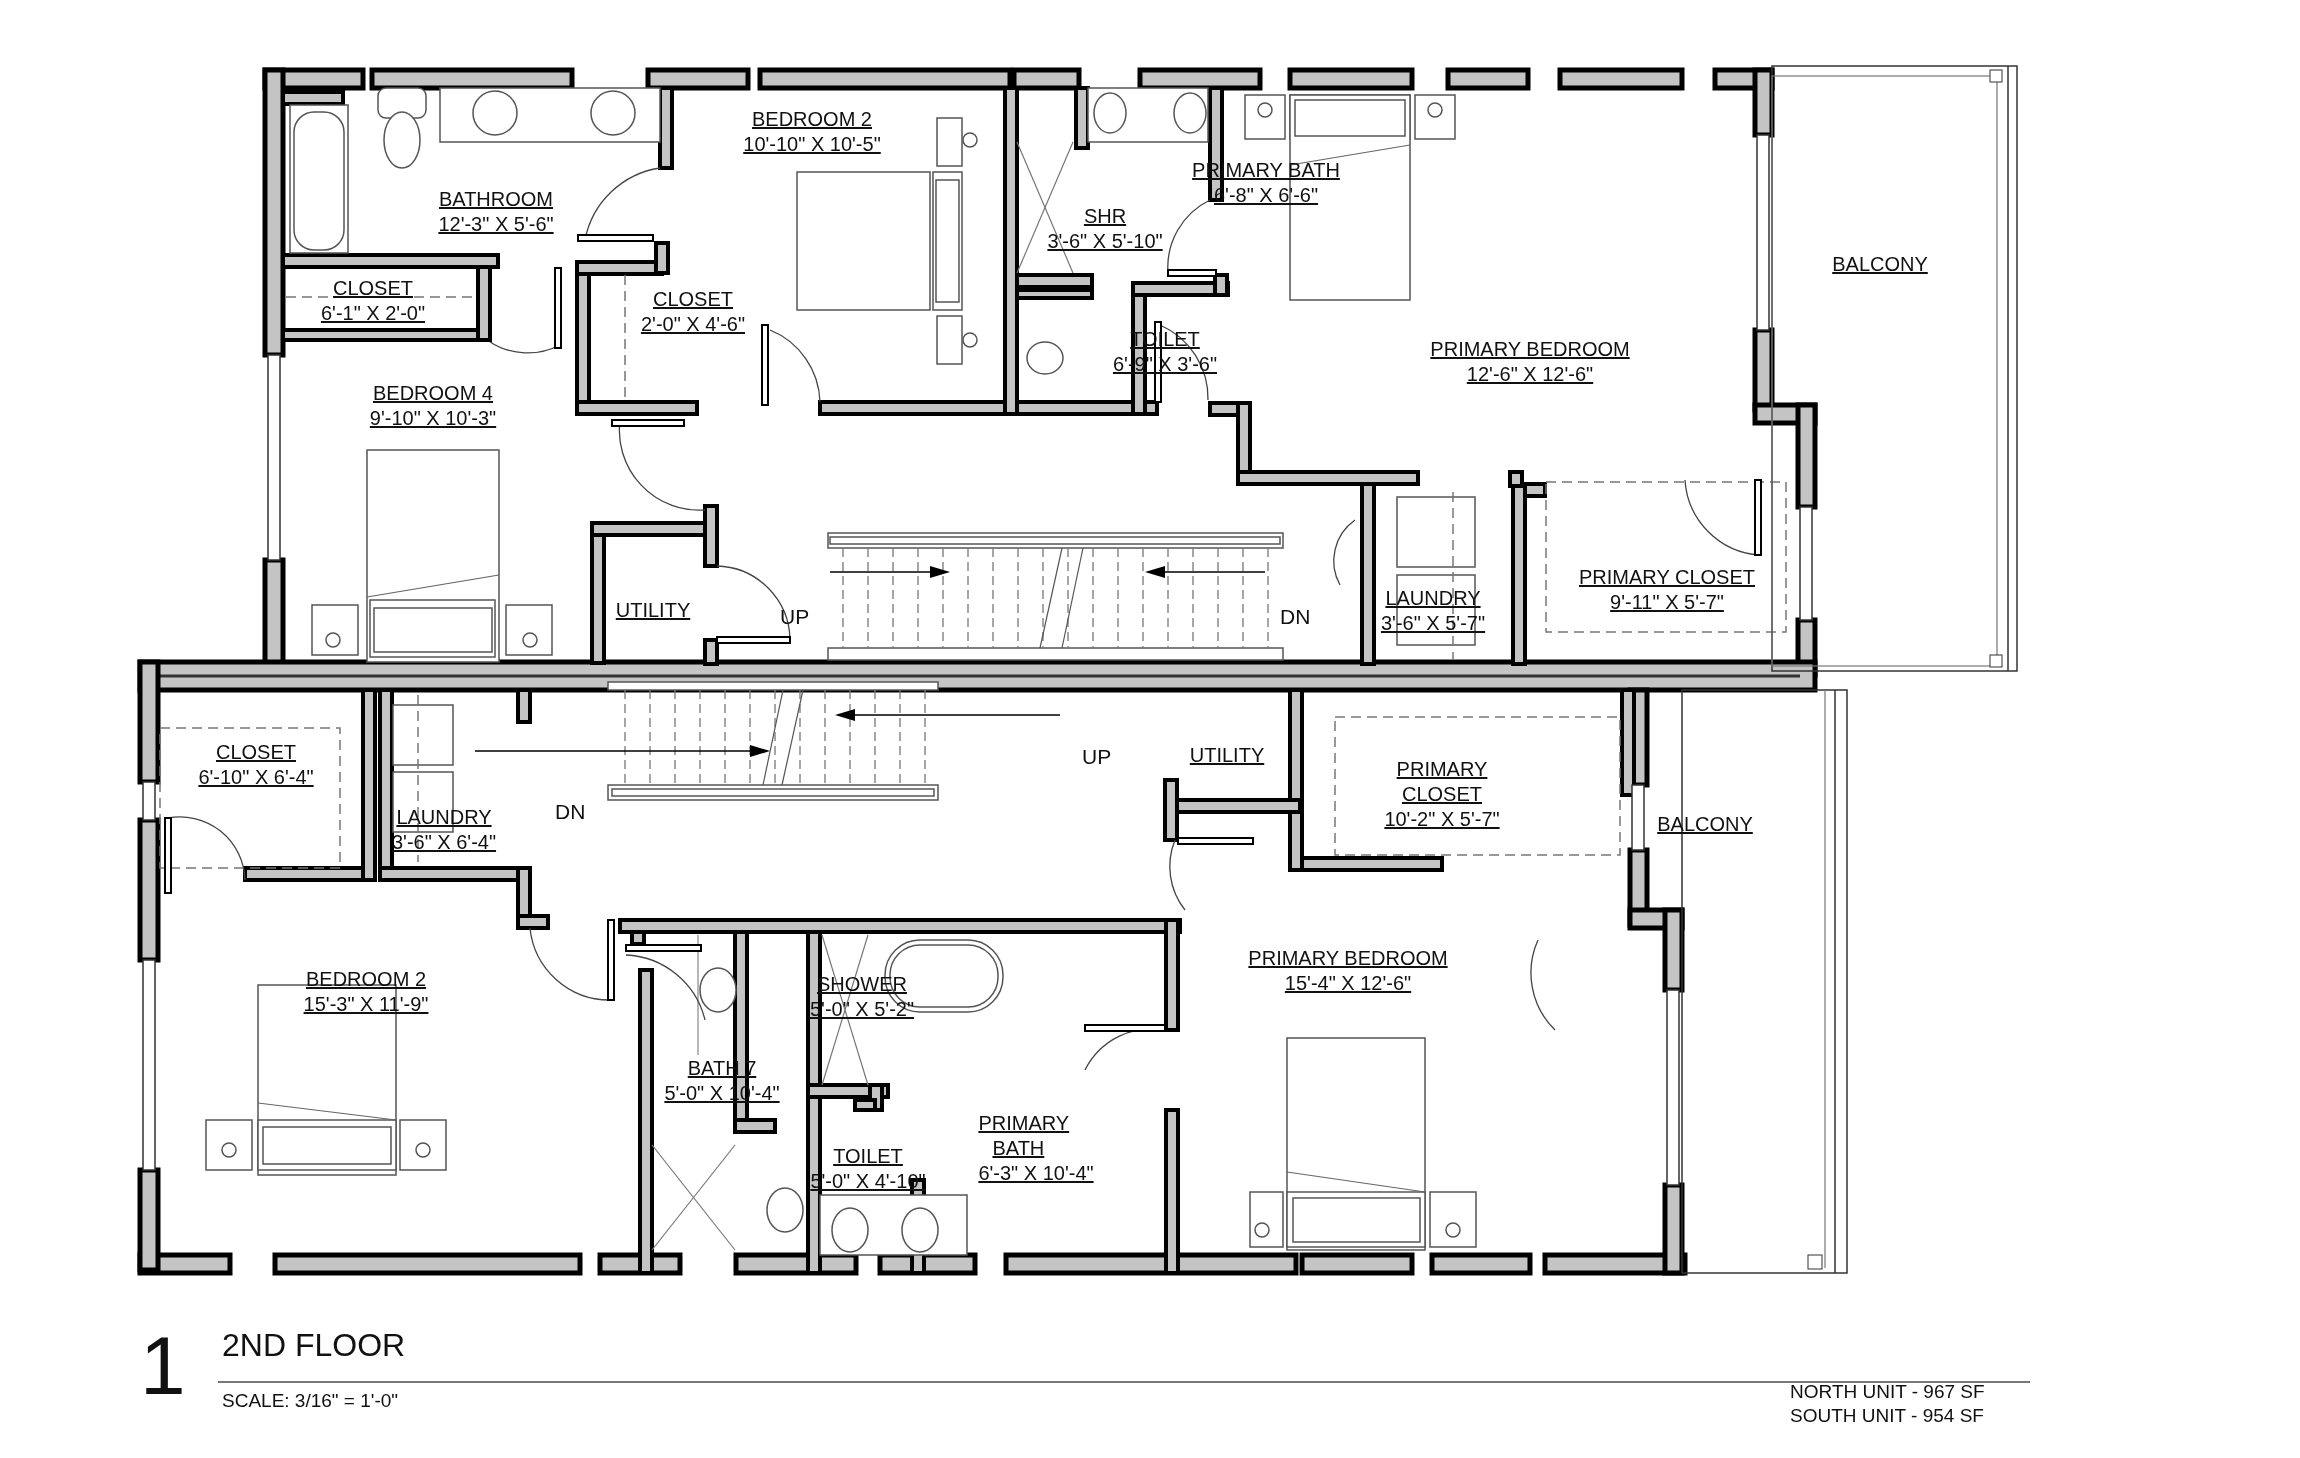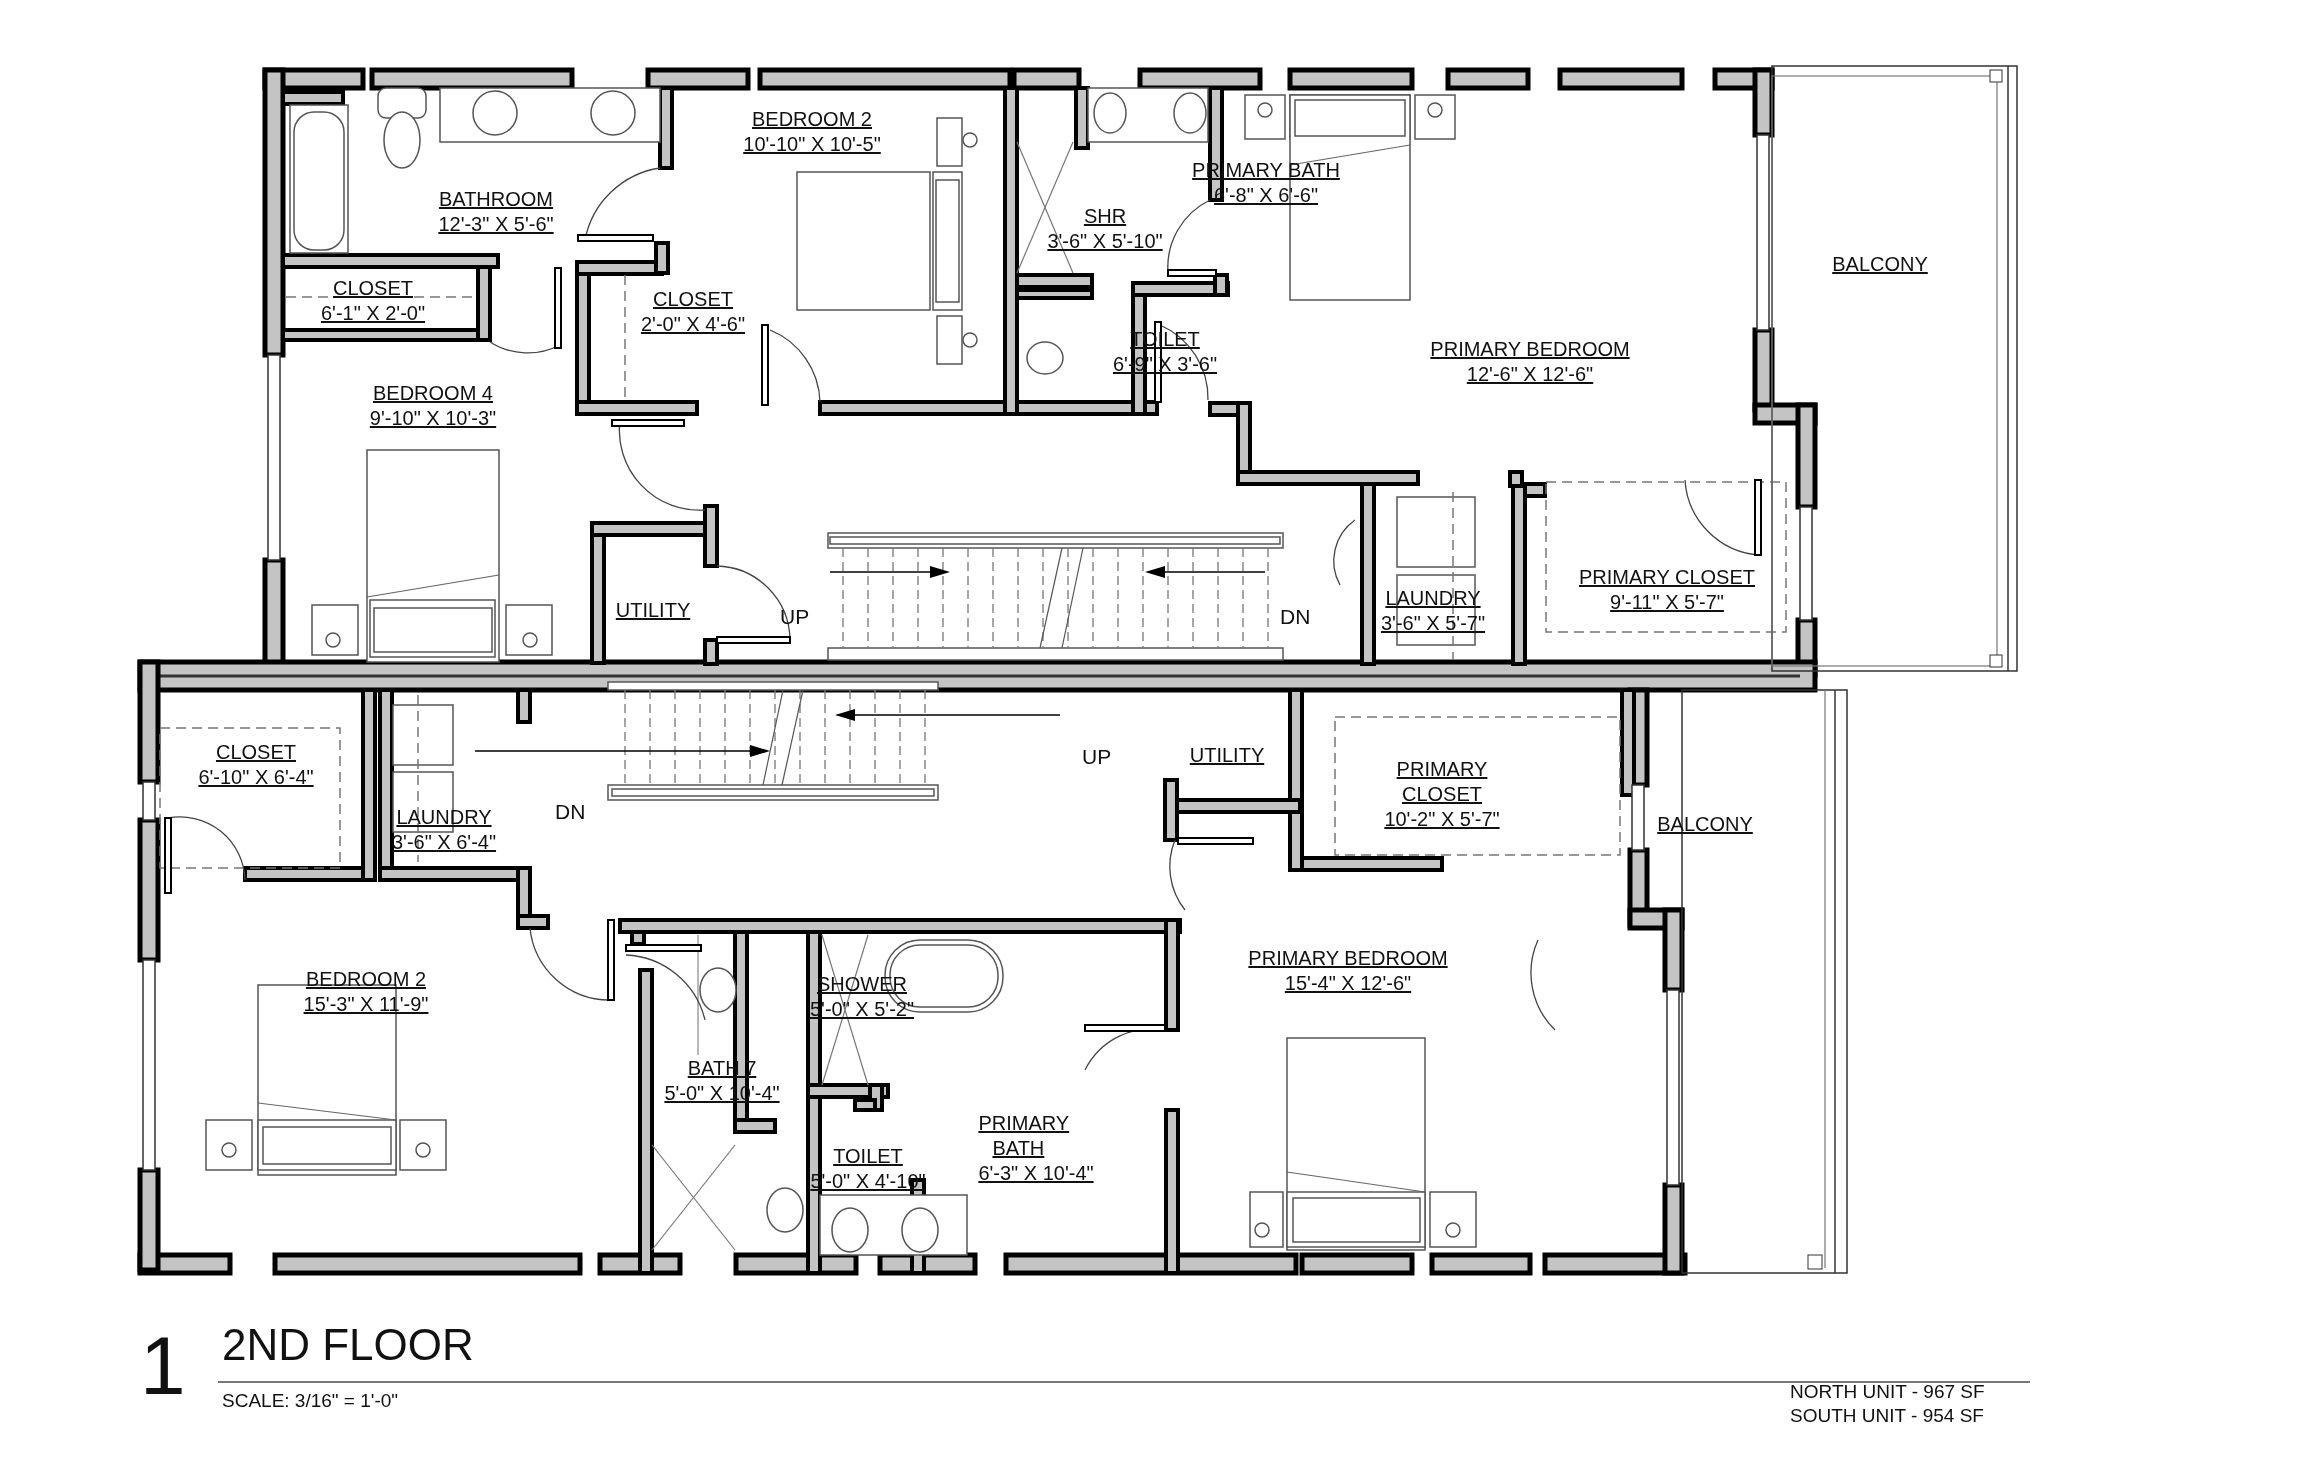--- a/index.html
+++ b/index.html
@@ -12,21 +12,21 @@
   .swing { fill:none; stroke:#444; stroke-width:1.3; }
   .door { fill:#fff; stroke:#000; stroke-width:2; }
   .rail { fill:#fff; stroke:#555; stroke-width:1.5; }
   .tread { stroke:#777; stroke-width:1.3; stroke-dasharray:9 5; }
   .arrow { stroke:#000; stroke-width:1.5; }
   .win { fill:#fff; stroke:#333; stroke-width:1.5; }
   .lbl { position:absolute; text-align:center; font-size:20px; line-height:25px; white-space:nowrap; transform:translateX(-50%); }
   .lbl .nm, .lbl .dm { display:block;text-decoration:underline; }
   .tag { position:absolute; font-size:21px;margin-top:40px; }
   #title-num { position:absolute; left:140px; top:1325px; font-size:82px; line-height:82px; }
-  #title-text { position:absolute; left:222px; top:1320px; font-size:44px; line-height:50px; }
+  #title-text { position:absolute; left:222px; top:1320px; font-size:32px; line-height:50px; }
   #title-rule { position:absolute; left:218px; top:1381px; width:1812px; height:2px; background:#777; }
   #title-scale { position:absolute; left:222px; top:1390px; font-size:19px; }
   #area-block { position:absolute; left:1790px; top:1380px; font-size:19px; line-height:24px; }
 </style>
 </head>
 <body>
 
 <svg id="plan" viewBox="0 0 2300 1458" xmlns="http://www.w3.org/2000/svg">
 
   <g>

